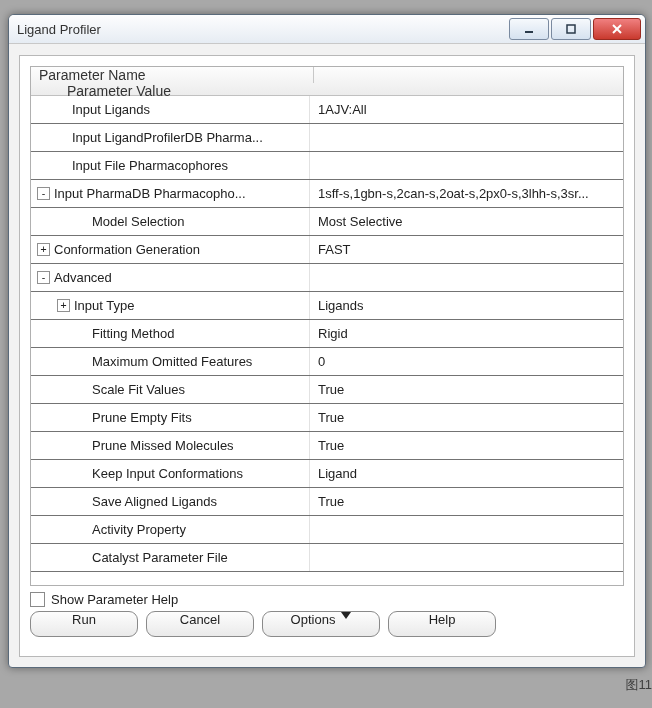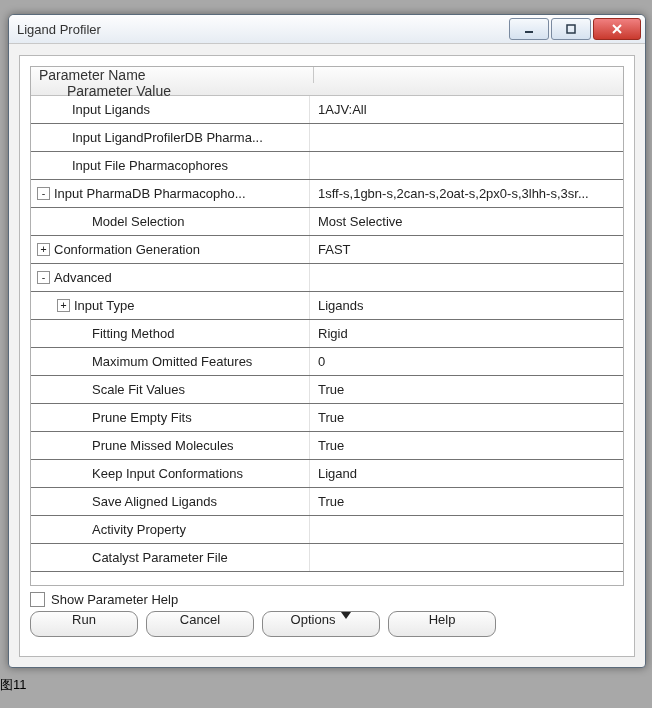--- a/index.html
+++ b/index.html
@@ -198,23 +198,23 @@
     width: 0; height: 0;
     border-left: 5px solid transparent;
     border-right: 5px solid transparent;
     border-top: 7px solid #222;
   }
 
   .caption {
     position: absolute;
     left: 0; right: 0;
     top: 676px;
-    text-align: left;
+    text-align: right;
     font-size: 13px;
-    color: #000000;
+    color: #404040;
   }
 </style>
 </head>
 <body>
 
 <div class="window">
   <div class="titlebar">
     <div class="titlebar-text">Ligand Profiler</div>
     <div class="win-btns">
       <div class="win-btn">

